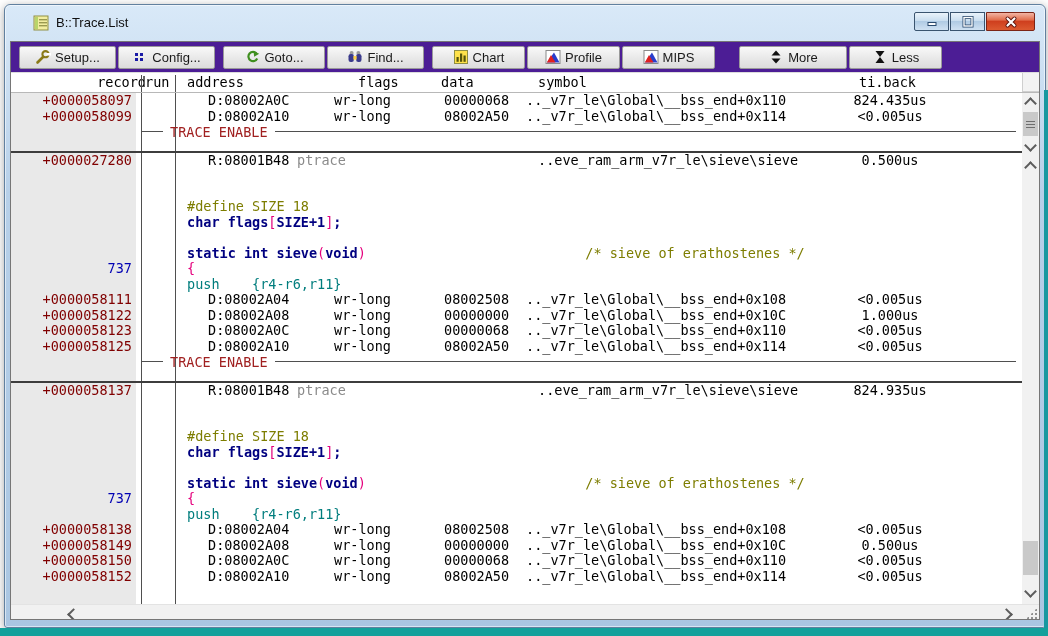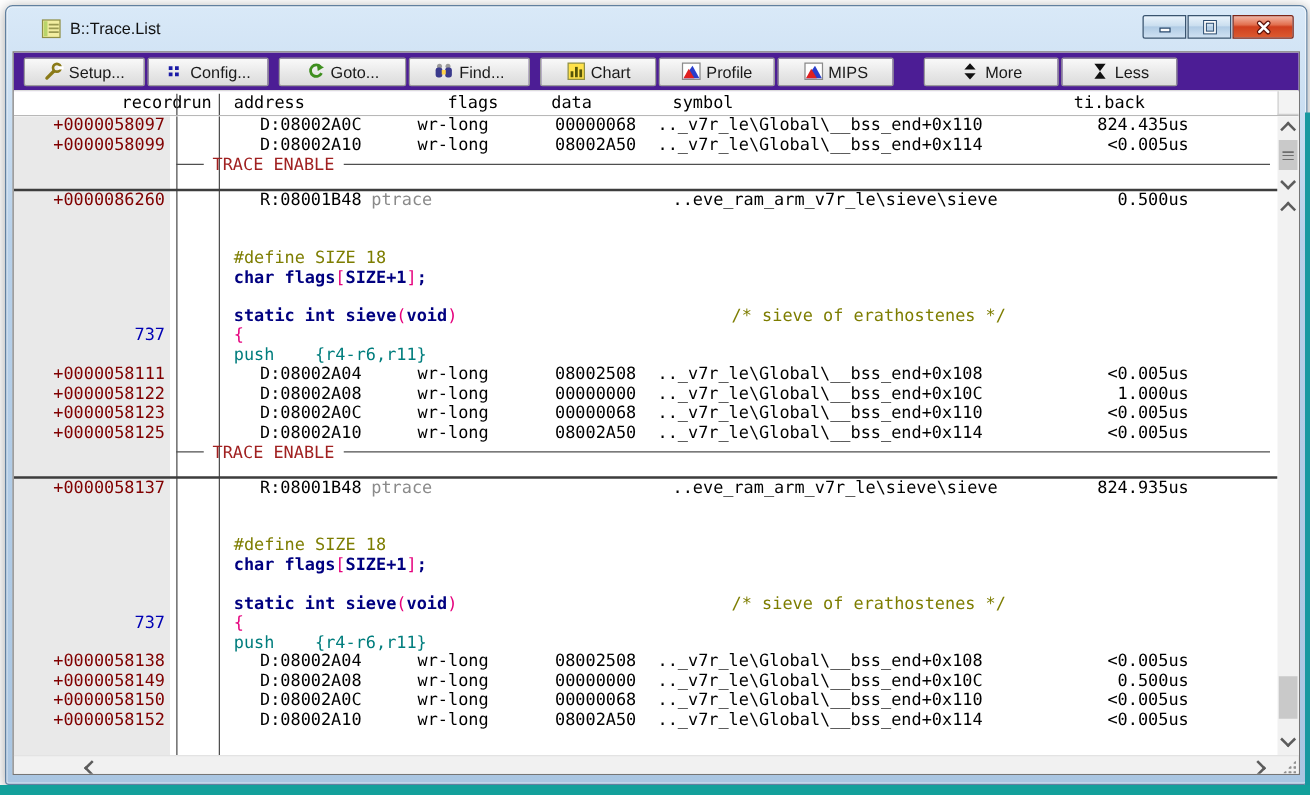--- a/index.html
+++ b/index.html
@@ -51,21 +51,21 @@
   .vline{position:absolute;top:0;bottom:0;width:1px;background:#4f4f4f;}
   .v1{left:130px;} .v2{left:164px;}
   .rows{position:absolute;left:0;top:0;width:1011px;}
   .row{position:relative;height:15.5px;font:13.5px/15.5px "DejaVu Sans Mono",monospace;color:#000;}
   .row span{position:absolute;top:0;white-space:pre;}
   .row.divider{height:11px;border-bottom:2px solid #3d3d3d;}
   .c-rec{left:0;width:121px;text-align:right;color:var(--c-record);}
   .c-rec.ln{color:var(--c-line_number);}
   .f-addr{left:197px;} .f-cycle{left:323px;} .f-data{left:433px;} .f-sym{left:515px;}
   .f-func{left:286px;color:var(--c-ptrace_func);} .f-psym{left:527px;}
-  .f-time{left:818px;width:122px;text-align:right;}
+  .f-time{left:818px;width:122px;text-align:center;}
   .f-src{left:176px;}
   .sg-k{color:#000;} .sg-olive{color:var(--c-preproc);}
   .sg-navy{color:var(--c-keyword);font-weight:bold;}
   .sg-mag{color:var(--c-punct);} .sg-teal{color:var(--c-asm);}
   .sep-wrap{position:absolute;left:130px;right:6px;top:0;height:100%;display:flex;align-items:center;}
   .sep-line{border-top:1px solid #4f4f4f;height:0;}
   .sep-line.short{width:22px;} .sep-line.long{flex:1;}
   .sep-label{margin:0 7px;color:var(--c-separator_label);font:13.5px "DejaVu Sans Mono",monospace;}
 
   
@@ -250,21 +250,21 @@
             </div>
             <div class="row sep">
               <div class="sep-wrap">
                 <span class="sep-line short" style="position: static;"></span>
                 <span class="sep-label" style="position: static;">TRACE ENABLE</span>
                 <span class="sep-line long" style="position: static;"></span>
               </div>
             </div>
             <div class="row divider"></div>
             <div class="row ptrace">
-              <span class="c-rec">+0000086260</span>
+              <span class="c-rec">+0000027280</span>
               <span class="f-addr">R:08001B48</span>
               <span class="f-func">ptrace</span>
               <span class="f-psym">..eve_ram_arm_v7r_le\sieve\sieve</span>
               <span class="f-time">0.500us</span>
             </div>
             <div class="row blank"></div>
             <div class="row blank"></div>
             <div class="row src">
               <span class="f-src"><span class="sg-olive" style="position: static;">#define SIZE 18</span></span>
             </div>

